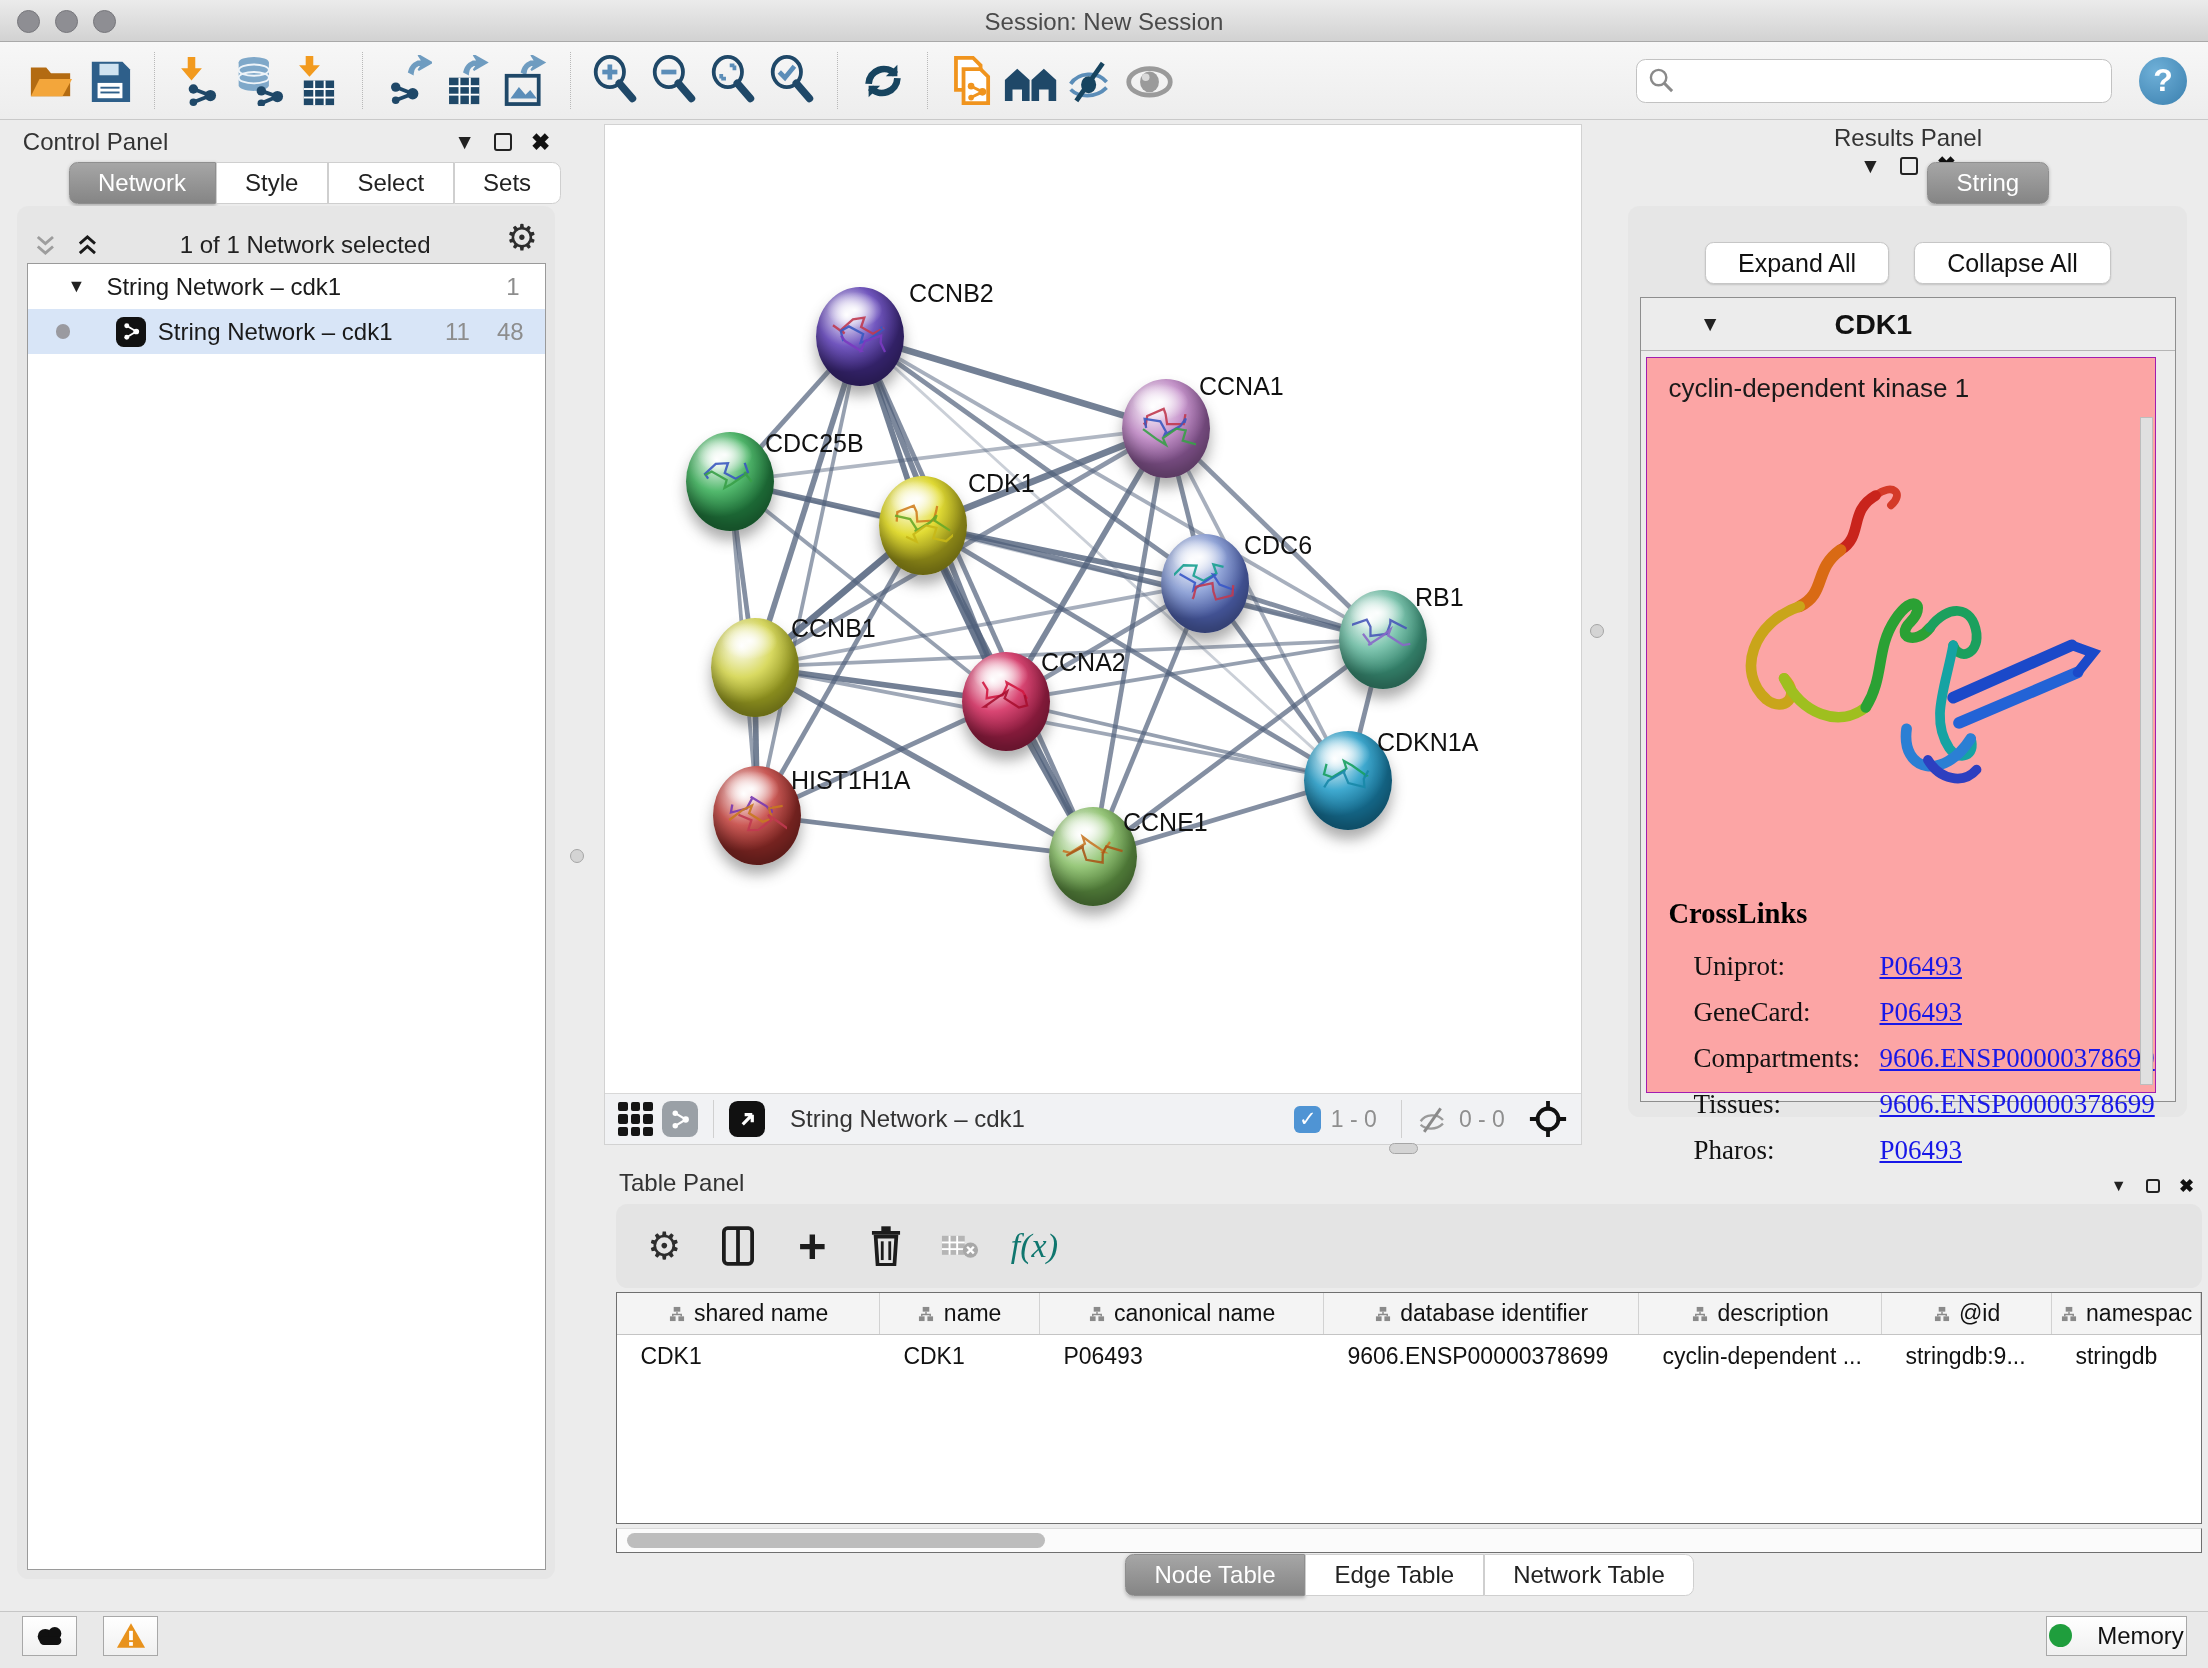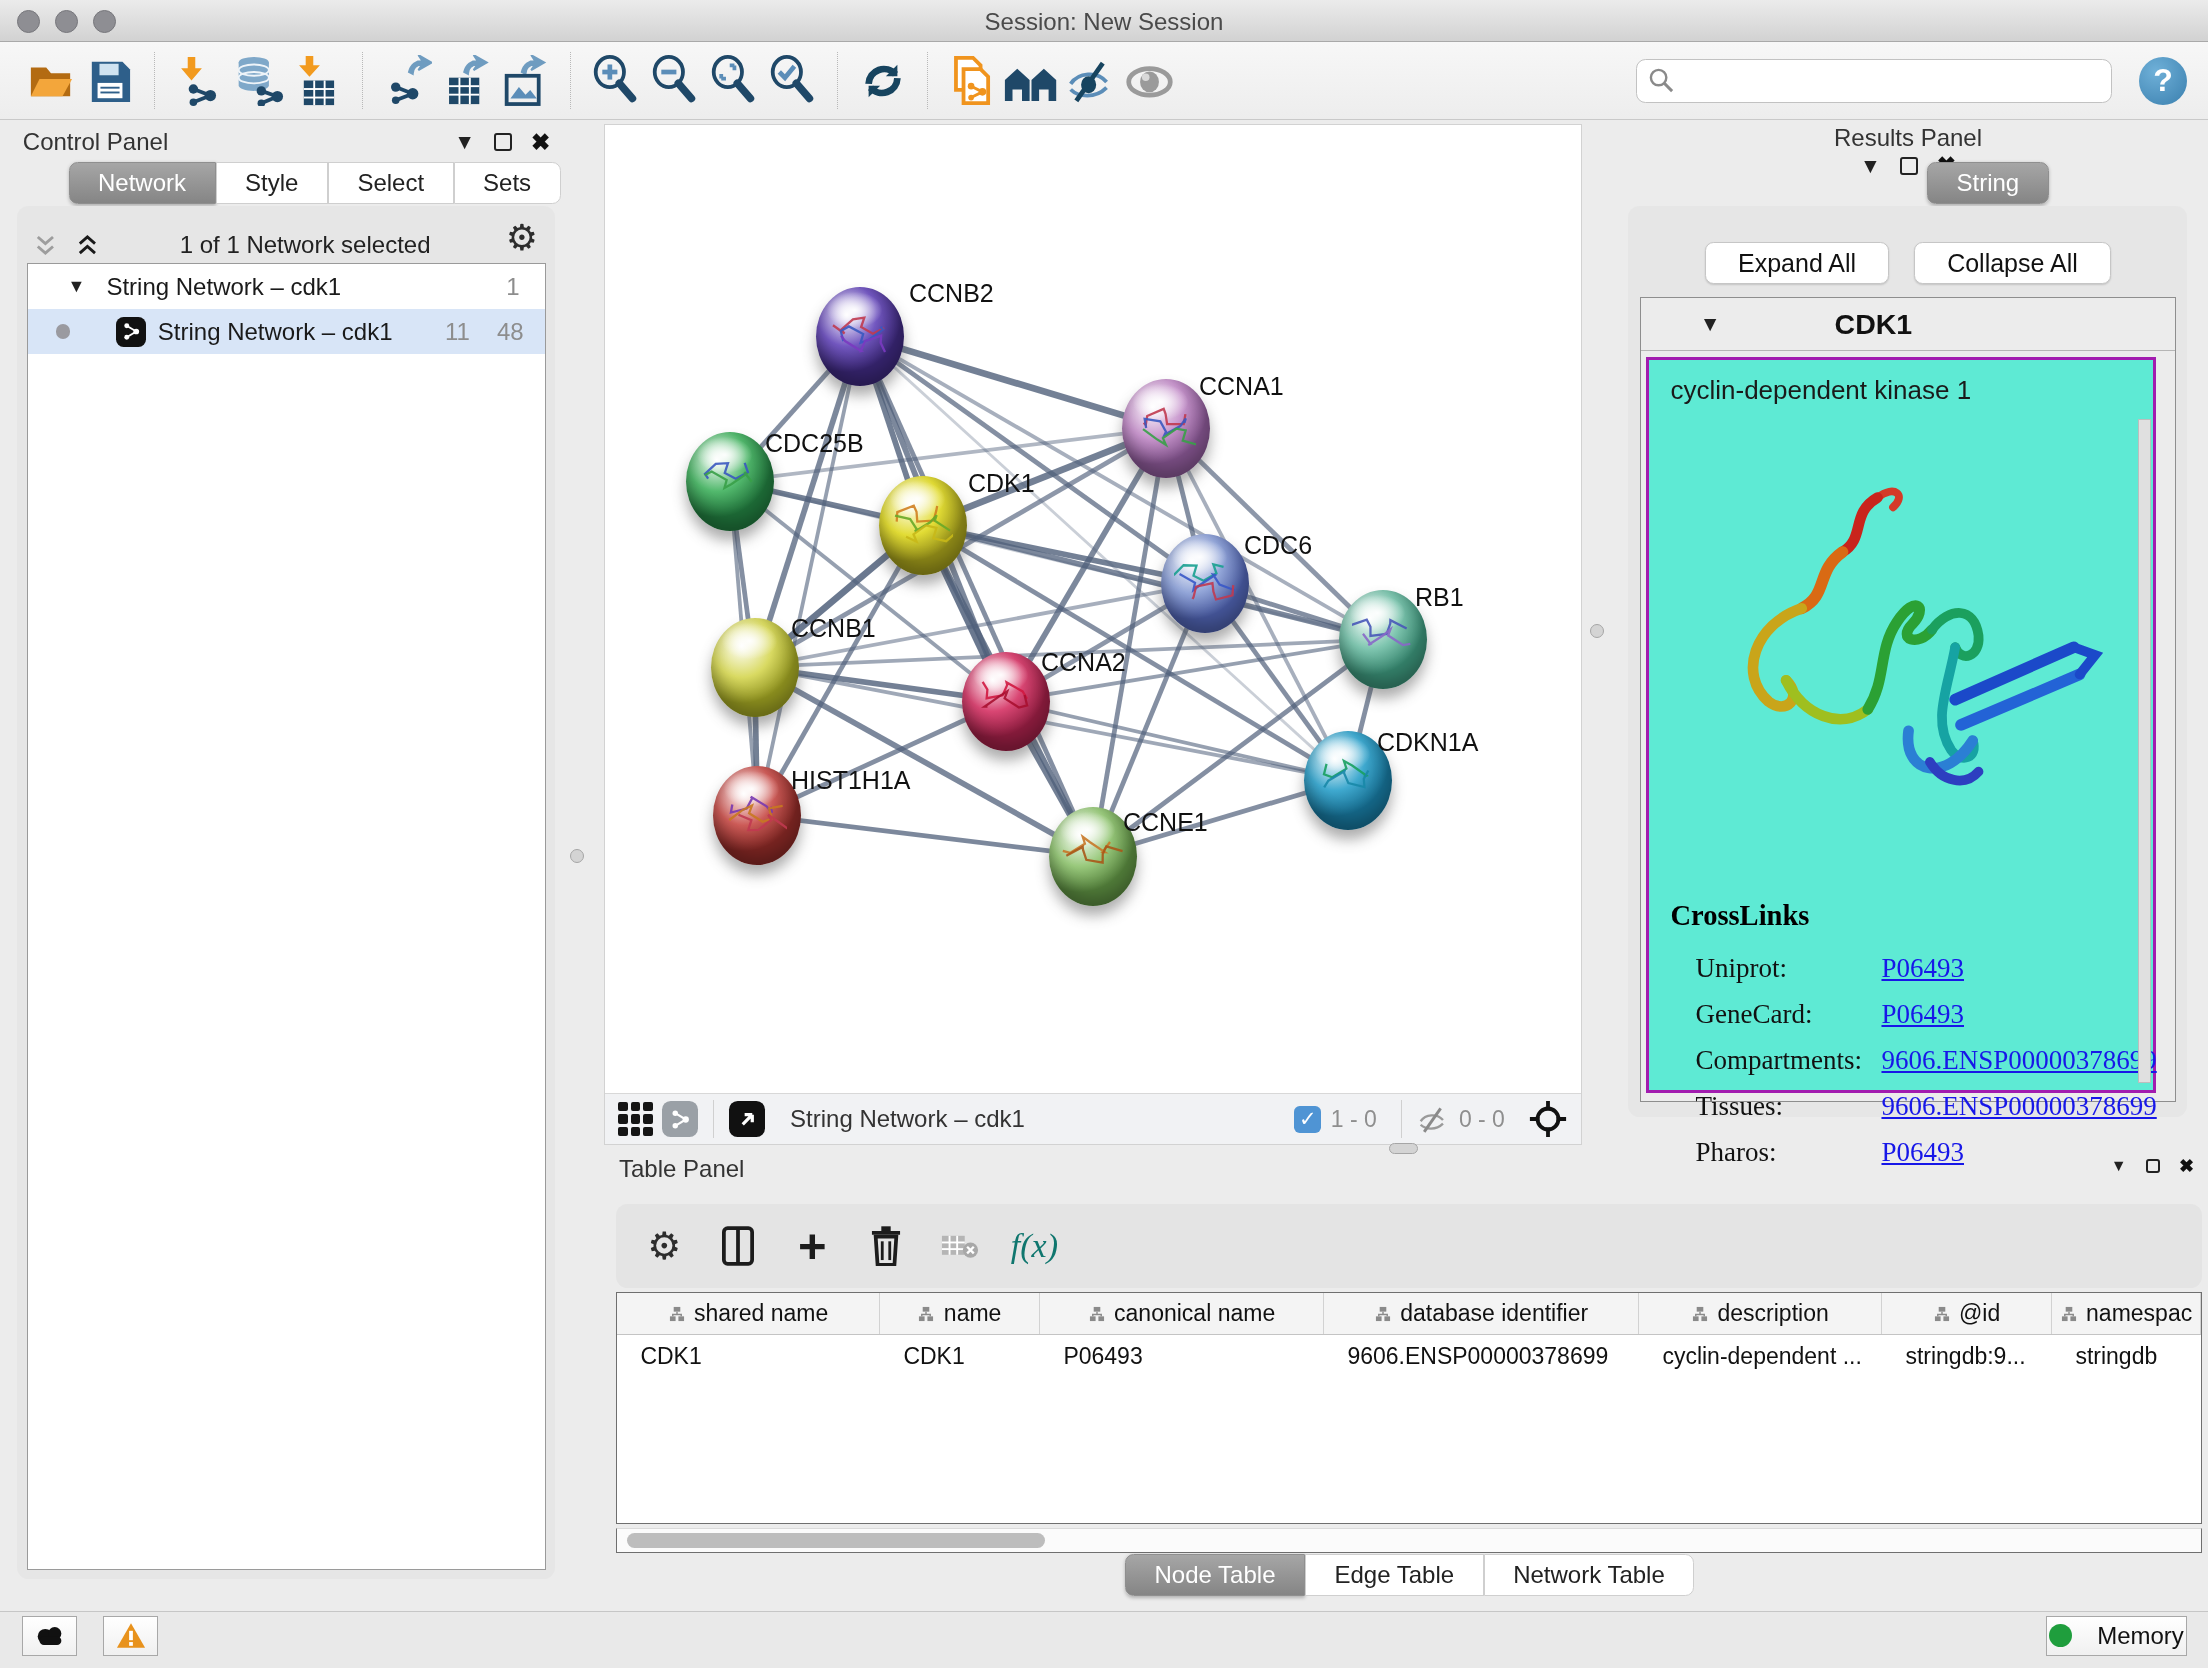--- a/index.html
+++ b/index.html
@@ -87,34 +87,34 @@
   #rp-tab .tab { border-radius:8.6px;margin-left:38px; }
   #rp-body { position:absolute; left:11.4px; top:82px; width:559px; height:911px; background:#e6e6e6; border-radius:11.4px; }
   #rp-buttons { display:flex; justify-content:center; gap:25px; padding-top:36px; }
   .rp-btn { height:42px; padding:0 32px; background:#fff; border:1px solid #c6c6c6; border-radius:8.6px;
     font-size:25px; color:#111; display:flex; align-items:center; box-shadow:0 1px 1.9px rgba(0,0,0,.15); }
   #rp-section { position:absolute; left:11.4px; top:91px; width:536px; height:805px;
     border:1.9px solid #8e8e8e; background:#ececec; }
   #rp-sec-head { height:53px; border-bottom:1.9px solid #b5b5b5; display:flex; align-items:center; }
   #rp-gene { font-size:28.5px; font-weight:bold; color:#111; margin-left:114px; }
   #rp-sec-caret { font-size:21px; color:#222; margin-left:59px; }
-  #rp-inner { position:absolute; left:5.7px; top:59px; right:19px; bottom:7.6px; border:3px solid #a21caf; background:#5eead4; }
+  #rp-inner { position:absolute; left:5.7px; top:59px; right:19px; bottom:7.6px; border:1px solid #a21caf; background:#fca5a5; }
   #rp-desc { font-size:26px; color:#1a1a1a; padding:15px 0 0 21px; }
   #rp-protein { position:absolute; left:38px; top:86px; }
   #crosslinks { position:absolute; left:21px; top:540px; font-family:"Liberation Serif",serif; }
   #crosslinks h3 { font-size:28.5px; color:#000; margin-bottom:13.3px; }
   .cl-row { display:flex; font-size:27px; line-height:46px; }
   .cl-label { width:211px; padding-left:25px; color:#111; }
   .cl-value a { color:#1717e8; text-decoration:underline; }
   #rp-vscroll { position:absolute; right:1.9px; top:59px; bottom:7.6px; width:13.3px;
     background:#e0e0e0; border:1px solid #bdbdbd; }
 
   
   #table-panel { position:absolute; left:604px; top:1155px; width:1605px; height:451px; }
-  #tp-header { display:flex; align-items:flex-start; justify-content:space-between; height:42px; padding:0 15px; }
+  #tp-header { display:flex; align-items:flex-end; justify-content:space-between; height:42px; padding:0 15px; }
   #tp-toolbar { position:absolute; left:12.4px; top:49px; width:1586px; height:84px;
     display:flex; align-items:center; padding-left:27px; gap:32px; }
   .tp-ic { display:flex; align-items:center; justify-content:center; width:42px; height:46px; }
   #fx-label { font-family:Liberation Serif, serif; font-style:italic; font-size:34px; color:#0f766e; }
   #tp-table { position:absolute; left:12.4px; top:137px; width:1586px; height:232px;
     background:#fff; border:1.9px solid #6f6f6f; overflow:hidden; }
   #tp-head-row { display:flex; height:42px; background:#f4f4f4; border-bottom:1px solid #c4c4c4; }
   .th { display:flex; align-items:center; justify-content:center; gap:9.5px; font-size:23px; color:#111;
     border-right:1px solid #d2d2d2; overflow:hidden; white-space:nowrap; flex:none; }
   #tp-data-row { display:flex; height:42px; }

